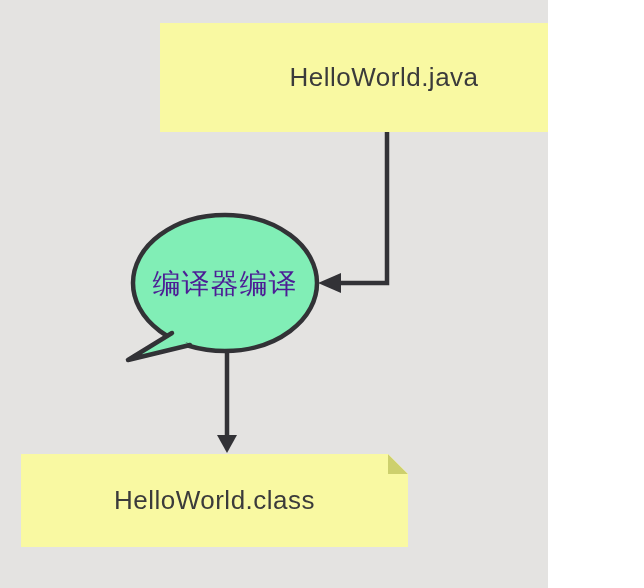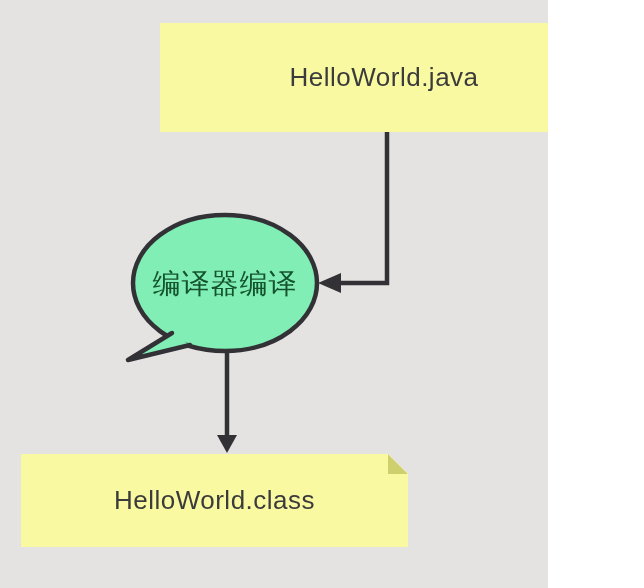--- a/index.html
+++ b/index.html
@@ -86,20 +86,20 @@
 
     <ellipse cx="225" cy="283" rx="92" ry="68" fill="#81eeb6" stroke="#323236" stroke-width="4.5"></ellipse>
     <path d="M 172 333 L 128 360 L 190 345" fill="#81eeb6" stroke="#323236" stroke-width="4.5" stroke-linecap="round" stroke-linejoin="round"></path>
   </svg>
 
   <div class="note note-top" style="background: rgb(249, 249, 162);">
     <span class="fold" style="border-bottom-color: rgb(205, 208, 109);"></span>
     <span class="note-label" style="color: rgb(59, 59, 59);">HelloWorld.java</span>
   </div>
 
-  <div class="bubble-label" style="color: #14532d;">编译器编译</div>
+  <div class="bubble-label" style="color: #4c1d95;">编译器编译</div>
 
   <div class="note note-bottom" style="background: rgb(249, 249, 162);">
     <span class="fold" style="border-bottom-color: rgb(205, 208, 109);"></span>
     <span class="note-label" style="color: rgb(59, 59, 59);">HelloWorld.class</span>
   </div>
 
 </div>
 
 </body></html>

